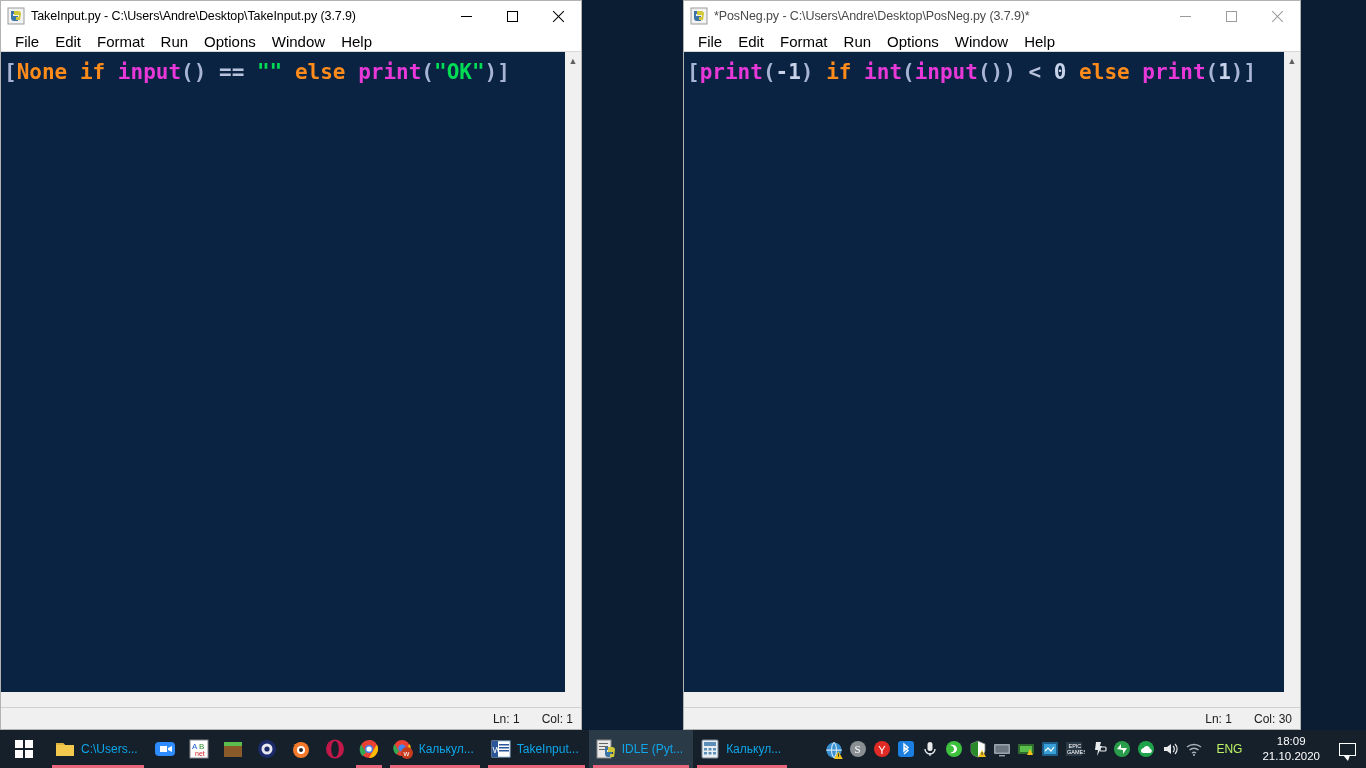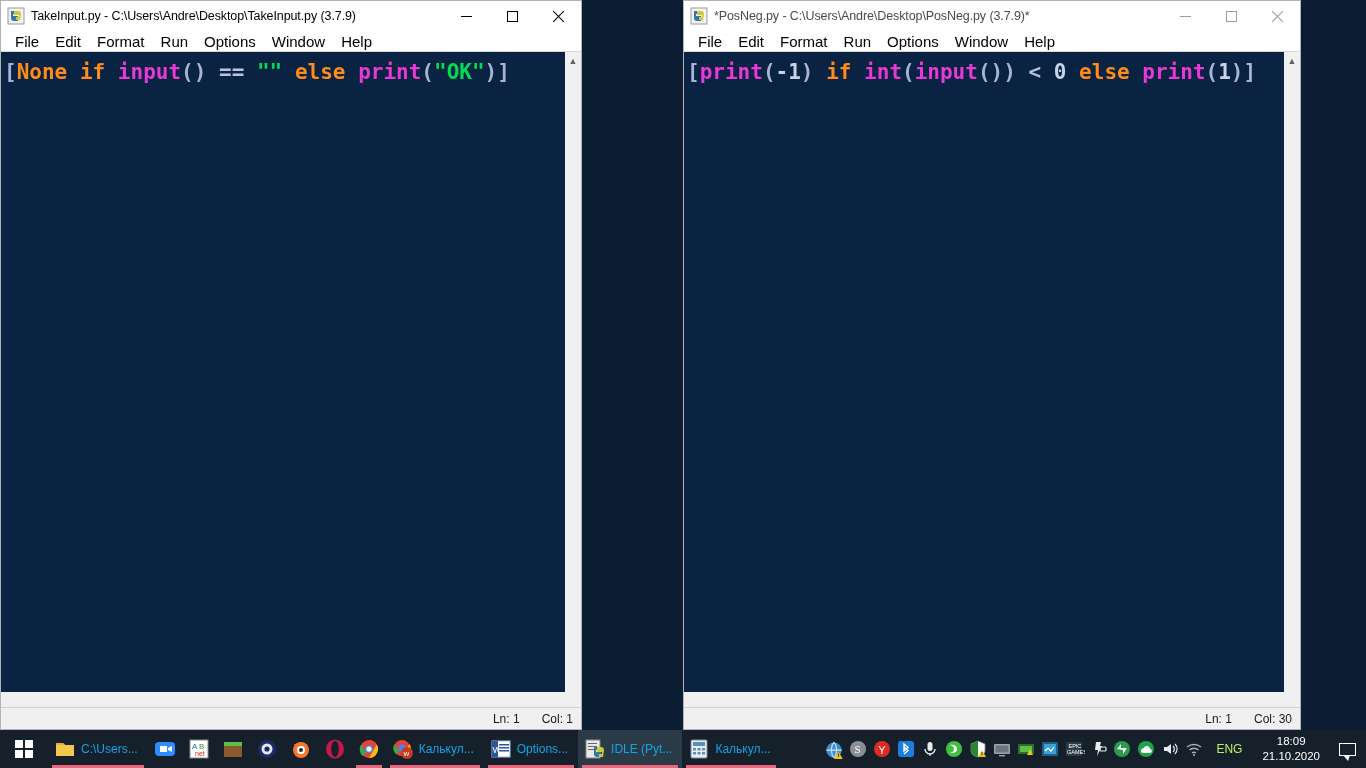--- a/index.html
+++ b/index.html
@@ -422,21 +422,21 @@
         </div>
         <div class="tb-item wide">
           <span class="tb-ico"><svg viewBox="0 0 22 22" width="22" height="22">
               <rect x="2" y="3" width="18" height="16" fill="#fff" stroke="#9cc2e5"></rect>
               <rect x="2" y="3" width="6" height="16" fill="#2b579a"></rect>
               <text x="2.6" y="15" font-size="9" fill="#fff" font-family="Liberation Sans">W</text>
               <rect x="9" y="6" width="10" height="1.5" fill="#2b579a"></rect>
               <rect x="9" y="9" width="10" height="1.5" fill="#2b579a"></rect>
               <rect x="9" y="12" width="10" height="1.5" fill="#2b579a"></rect>
             </svg></span>
-          <span class="tb-label">Options...</span>
+          <span class="tb-label">TakeInput...</span>
           <span class="tb-underline" style="background: rgb(232, 103, 125);"></span>
         </div>
         <div class="tb-item wide active">
           <span class="tb-ico"><svg viewBox="0 0 22 22" width="22" height="22">
               <rect x="2" y="2" width="14" height="18" fill="#e8e8e8" stroke="#888"></rect>
               <rect x="4" y="5" width="9" height="1" fill="#666"></rect>
               <rect x="4" y="8" width="9" height="1" fill="#666"></rect>
               <rect x="4" y="11" width="9" height="1" fill="#666"></rect>
               <path d="M10 9h5v3h-3v2h5v5h-4c-2 0-3-1-3-3z" fill="#3a74a8"></path>
               <path d="M19 19h-4v-3h3v-2h-5V9h4c2 0 3 1 3 3z" fill="#cfc93a"></path>

